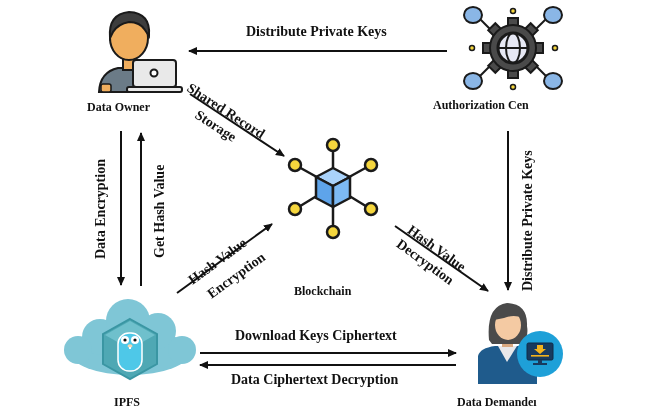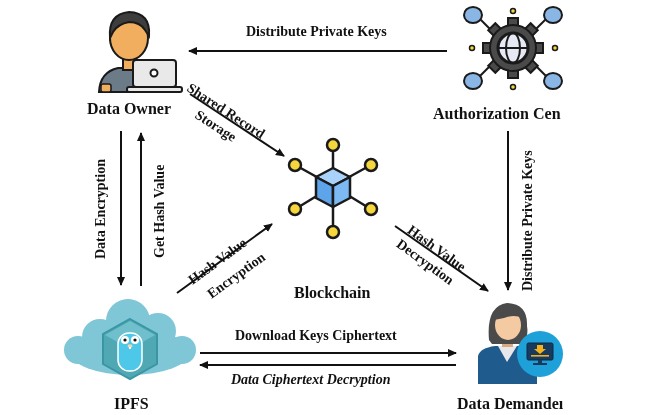--- a/index.html
+++ b/index.html
@@ -1,19 +1,19 @@
 <!DOCTYPE html>
 <html><head>
 <meta charset="utf-8">
 <style>
   html, body { margin:0; padding:0; background:#ffffff; }
   body { width:664px; height:415px; position:relative; overflow:hidden;
          font-family:"Liberation Serif", serif; color:#111; }
   .lbl { position:absolute; font-weight:bold; font-size:14px; white-space:nowrap; line-height:1; }
-  .node-lbl { font-size:16px; }
+  .node-lbl { font-size:12px; }
   .rot { transform-origin: 0 0; }
   svg.canvas { position:absolute; left:0; top:0; }
 </style>
 </head>
 <body>
 
 <svg class="canvas" width="664" height="415" viewBox="0 0 664 415">
   <defs>
     <marker id="ah" markerWidth="10" markerHeight="10" refX="8" refY="5" orient="auto" markerUnits="userSpaceOnUse">
       <path d="M0,1 L9,5 L0,9 Z" fill="#111"></path>
@@ -156,21 +156,21 @@
     <line x1="141" y1="286" x2="141" y2="133"></line>
     <line x1="177" y1="293" x2="272" y2="224"></line>
     <line x1="395" y1="226" x2="488" y2="291"></line>
     <line x1="508" y1="131" x2="508" y2="290"></line>
     <line x1="200" y1="353" x2="456" y2="353"></line>
     <line x1="456" y1="365" x2="200" y2="365"></line>
   </g>
 </svg>
 
 <div class="lbl node-lbl" style="left:87px; top:101px;">Data Owner</div>
-<div class="lbl node-lbl" style="left:433px; top:106px;">Authorization Cen</div>
+<div class="lbl node-lbl" style="left:433px; top:99px;">Authorization Cen</div>
 <div class="lbl node-lbl" style="left:294px; top:254px;margin-top:31px;">Blockchain</div>
 <div class="lbl node-lbl" style="left:114px; top:396px;">IPFS</div>
 <div class="lbl node-lbl" style="left:457px; top:396px;">Data Demandeı</div>
 
 <div class="lbl" style="left:246px; top:25px;">Distribute Private Keys</div>
 
 <div class="lbl rot" style="left:192px; top:81px; transform:rotate(33deg);">Shared Record</div>
 <div class="lbl rot" style="left:200px; top:108px; transform:rotate(33deg);">Storage</div>
 
 <div class="lbl rot" style="left:94px; top:259px; transform:rotate(-90deg);">Data Encryption</div>
@@ -178,13 +178,13 @@
 
 <div class="lbl rot" style="left:186px; top:276px; transform:rotate(-36deg);">Hash Value</div>
 <div class="lbl rot" style="left:205px; top:290px; transform:rotate(-36deg);">Encryption</div>
 
 <div class="lbl rot" style="left:413px; top:223px; transform:rotate(36deg);">Hash Value</div>
 <div class="lbl rot" style="left:402px; top:237px; transform:rotate(36deg);">Decryption</div>
 
 <div class="lbl rot" style="left:521px; top:291px; transform:rotate(-90deg);">Distribute Private Keys</div>
 
 <div class="lbl" style="left:235px; top:329px;">Download Keys Ciphertext</div>
-<div class="lbl" style="left:231px; top:373px;font-style:italic;">Data Ciphertext Decryption</div>
+<div class="lbl" style="left:231px; top:373px;">Data Ciphertext Decryption</div>
 
 </body></html>

